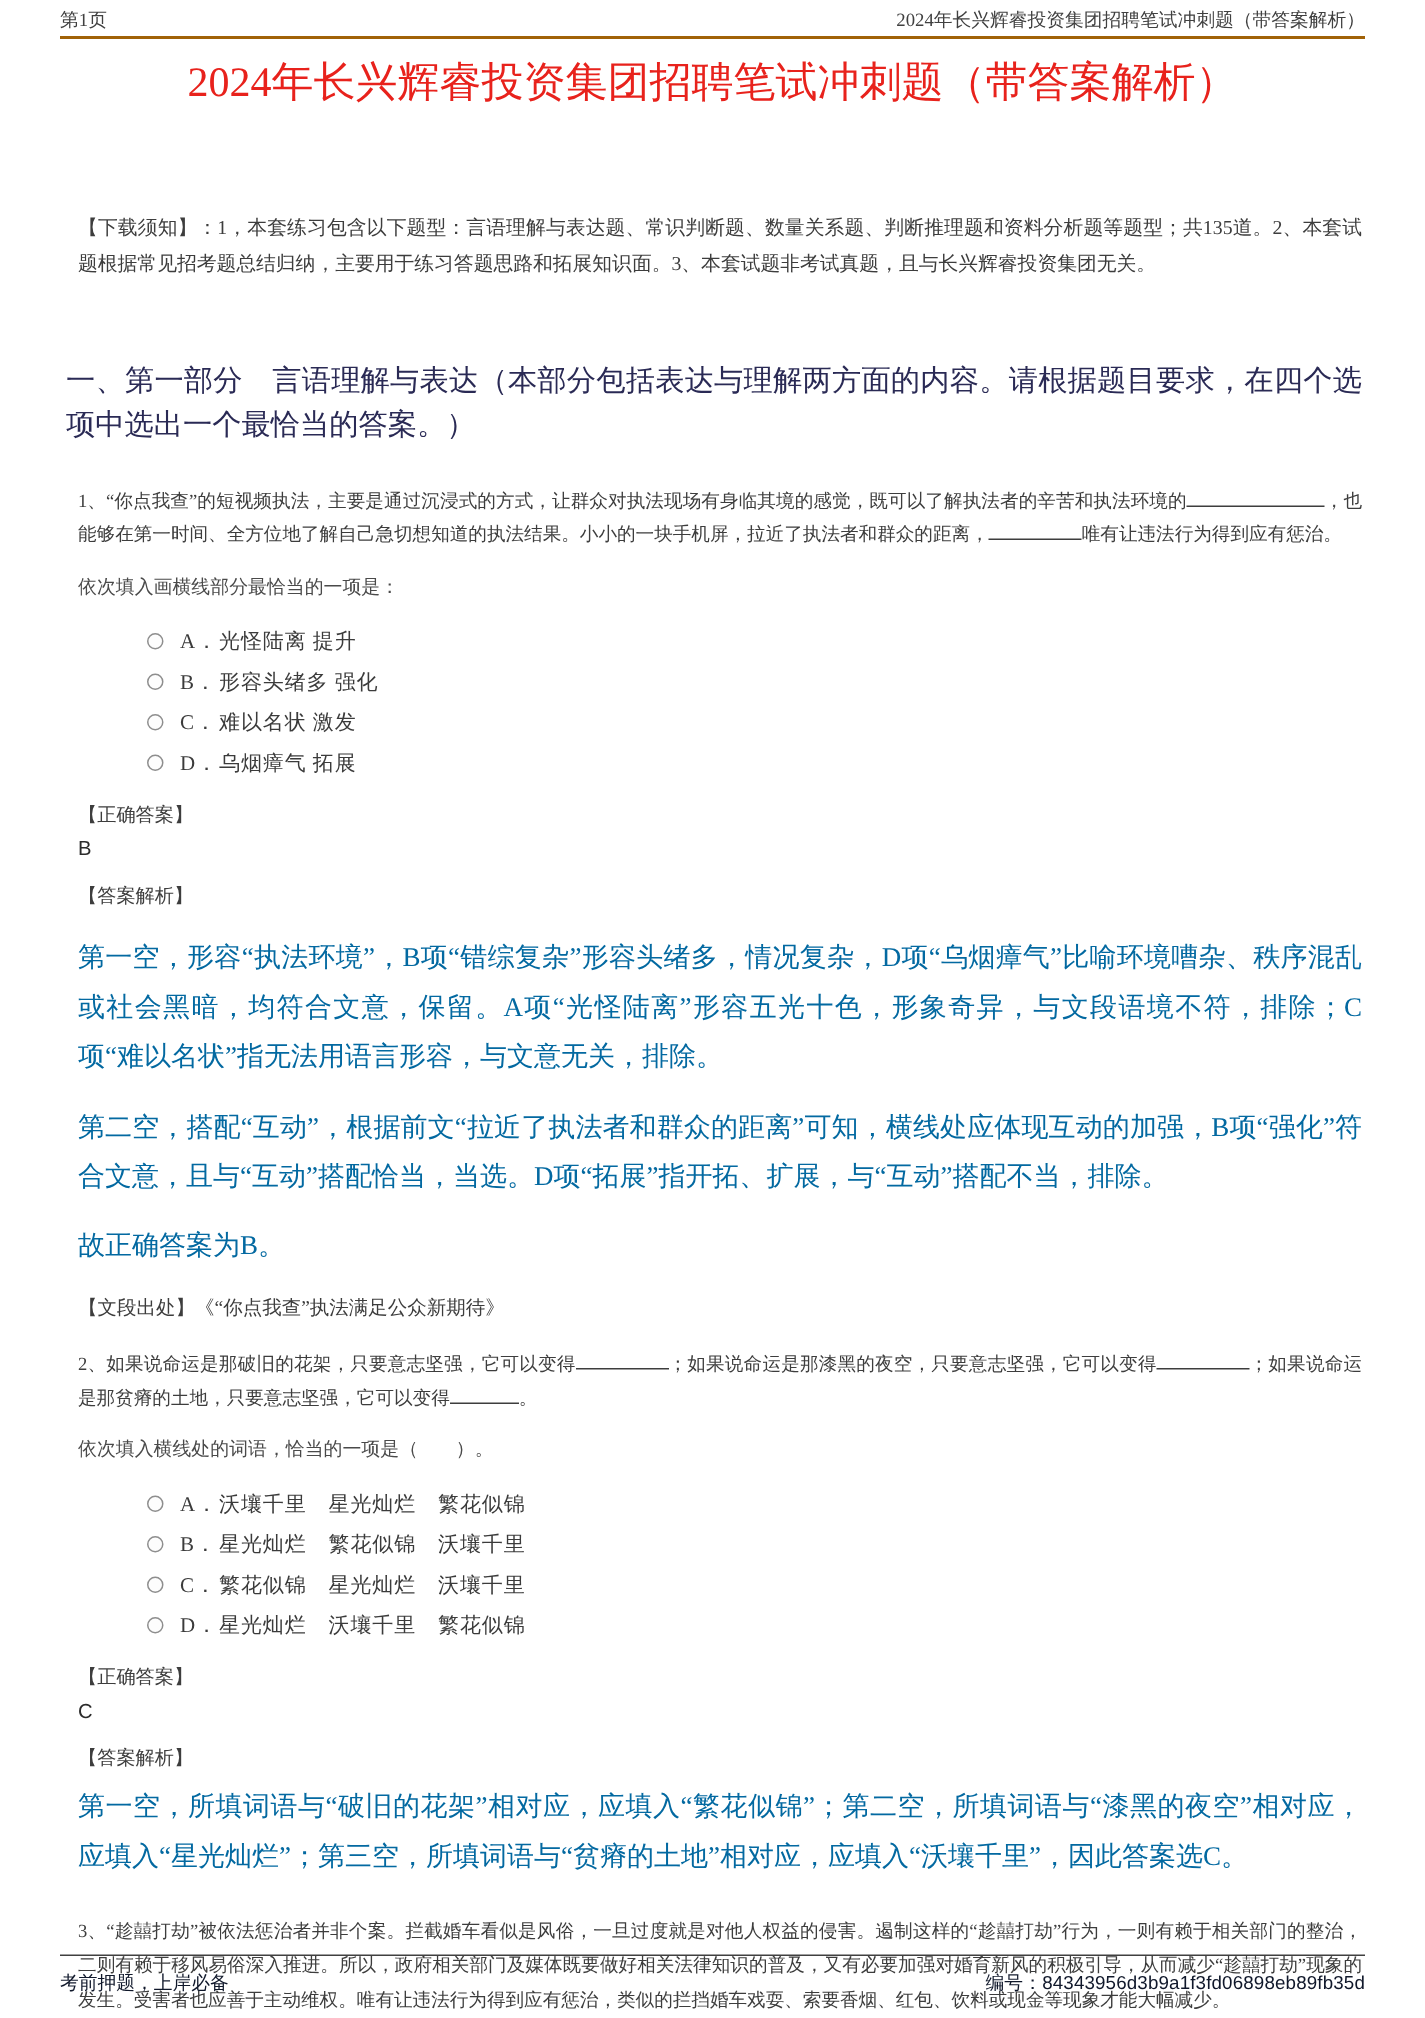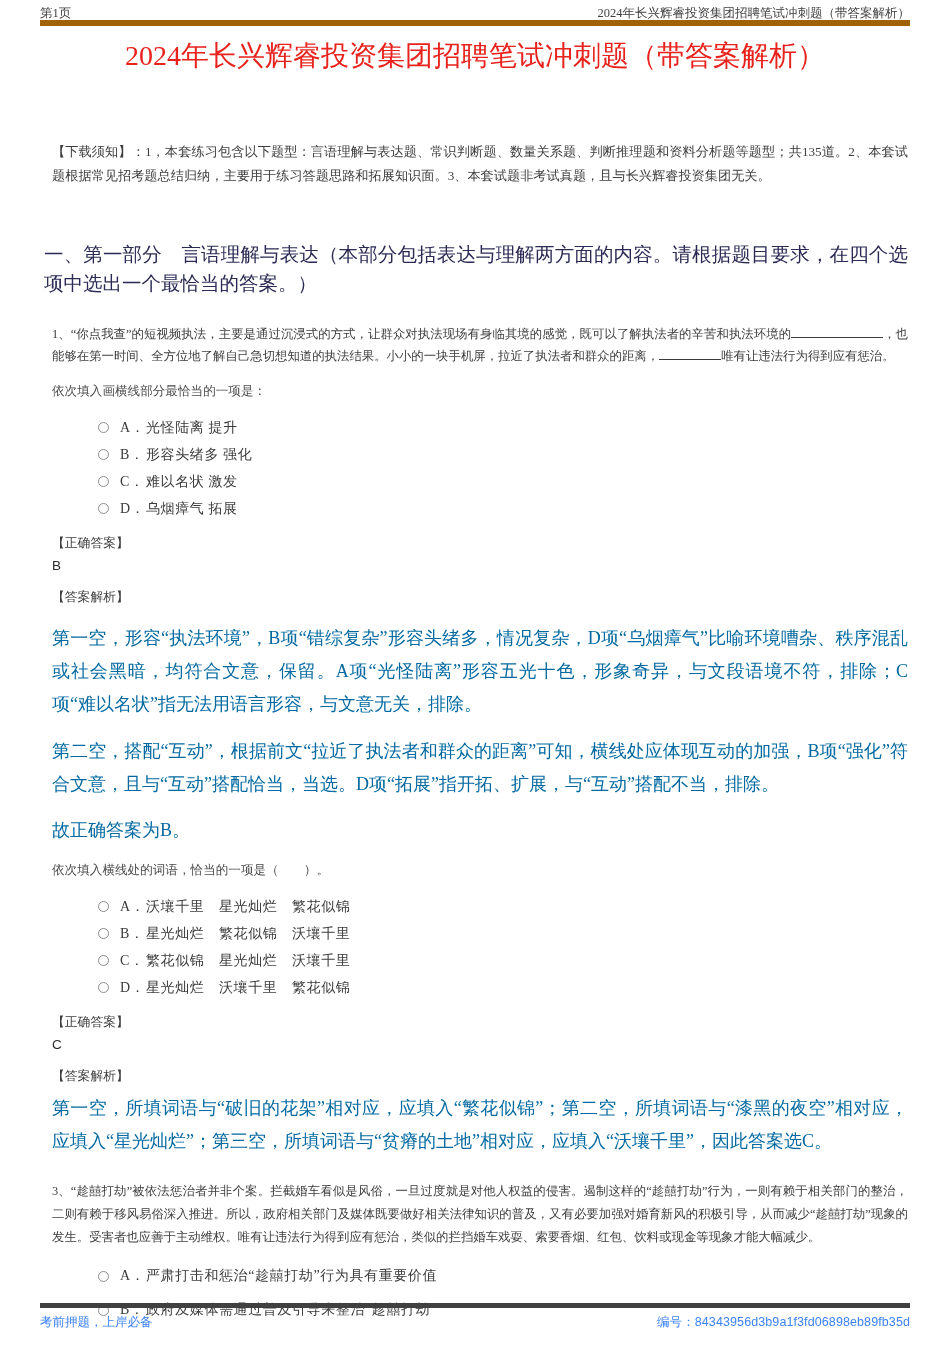--- a/index.html
+++ b/index.html
@@ -25,21 +25,21 @@
   
   .running-header {
     position: absolute;
     top: 0;
     left: 40px;
     right: 40px;
     height: 26px;
     display: flex;
     align-items: flex-start;
     justify-content: space-between;
-    border-bottom: 6px solid #a16207;
+    border-bottom: 2px solid #a16207;
     font-size: 12.5px;
     color: #404040;
     padding-top: 5px;
     box-sizing: border-box;
   }
   .running-header .hdr-left { letter-spacing: 0; }
   .running-header .hdr-right { letter-spacing: 0; }
 
   
   .doc-title {
@@ -163,24 +163,24 @@
   
   .running-footer {
     position: absolute;
     bottom: 14px;
     left: 40px;
     right: 40px;
     height: 28px;
     display: flex;
     align-items: flex-end;
     justify-content: space-between;
-    border-top: 5px solid #404040;
+    border-top: 1px solid #404040;
     padding-top: 6px;
     font-size: 12.5px;
-    color: #3b82f6;
+    color: #0f172a;
     box-sizing: border-box;
   }
   .footer-id { letter-spacing: 0.1px; }
   .footer-id .id-val {
     font-family: "Liberation Sans", sans-serif;
     font-size: 12.5px;
   }
 </style>
 </head>
 <body>
@@ -229,23 +229,27 @@
           <span class="opt-text">乌烟瘴气 拓展</span>
         </li>
       </ul>
 
       <p class="ans-label">【正确答案】</p>
       <p class="ans-letter">B</p>
       <p class="ans-label">【答案解析】</p>
       <p class="ans-para">第一空，形容“执法环境”，B项“错综复杂”形容头绪多，情况复杂，D项“乌烟瘴气”比喻环境嘈杂、秩序混乱或社会黑暗，均符合文意，保留。A项“光怪陆离”形容五光十色，形象奇异，与文段语境不符，排除；C项“难以名状”指无法用语言形容，与文意无关，排除。</p>
       <p class="ans-para">第二空，搭配“互动”，根据前文“拉近了执法者和群众的距离”可知，横线处应体现互动的加强，B项“强化”符合文意，且与“互动”搭配恰当，当选。D项“拓展”指开拓、扩展，与“互动”搭配不当，排除。</p>
       <p class="ans-para">故正确答案为B。</p>
+      <p class="ans-source">【文段出处】《“你点我查”执法满足公众新期待》</p>
     </div>
 
     <div>
+      <p class="q-stem">
+        <span>2、如果说命运是那破旧的花架，只要意志坚强，它可以变得</span><span class="blank blank-mid"></span><span>；如果说命运是那漆黑的夜空，只要意志坚强，它可以变得</span><span class="blank blank-mid"></span><span>；如果说命运是那贫瘠的土地，只要意志坚强，它可以变得</span><span class="blank blank-short"></span><span>。</span>
+      </p>
 
       <p class="q-prompt">依次填入横线处的词语，恰当的一项是（　　）。</p>
 
       <ul class="options">
         <li class="option-row">
           <span class="radio"></span>
           <span class="opt-letter">A．</span>
           <span class="opt-text">沃壤千里　星光灿烂　繁花似锦</span>
         </li>
         <li class="option-row">

